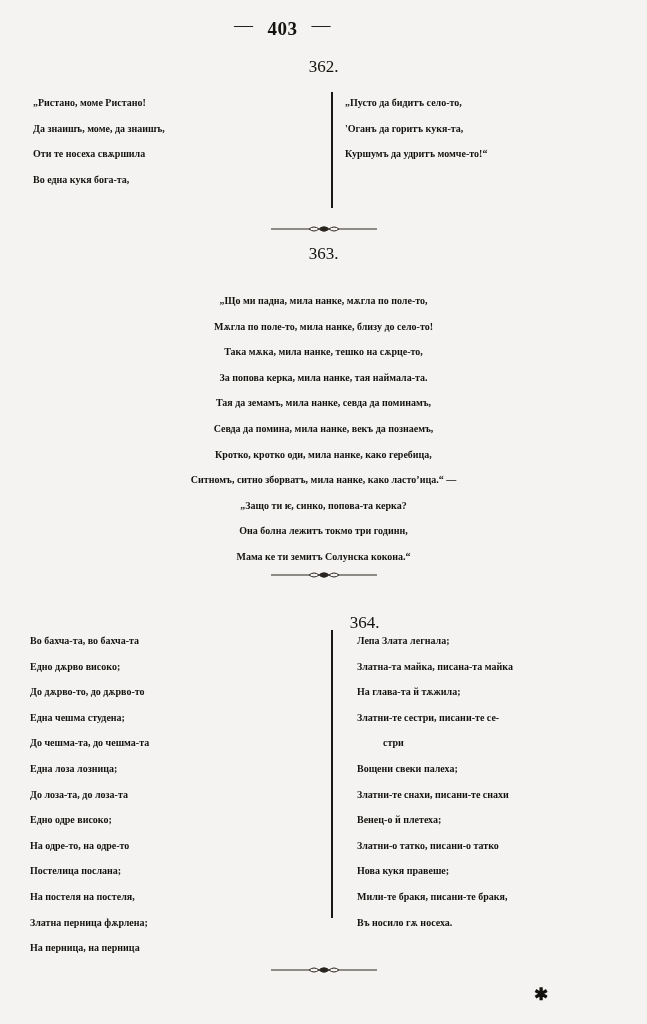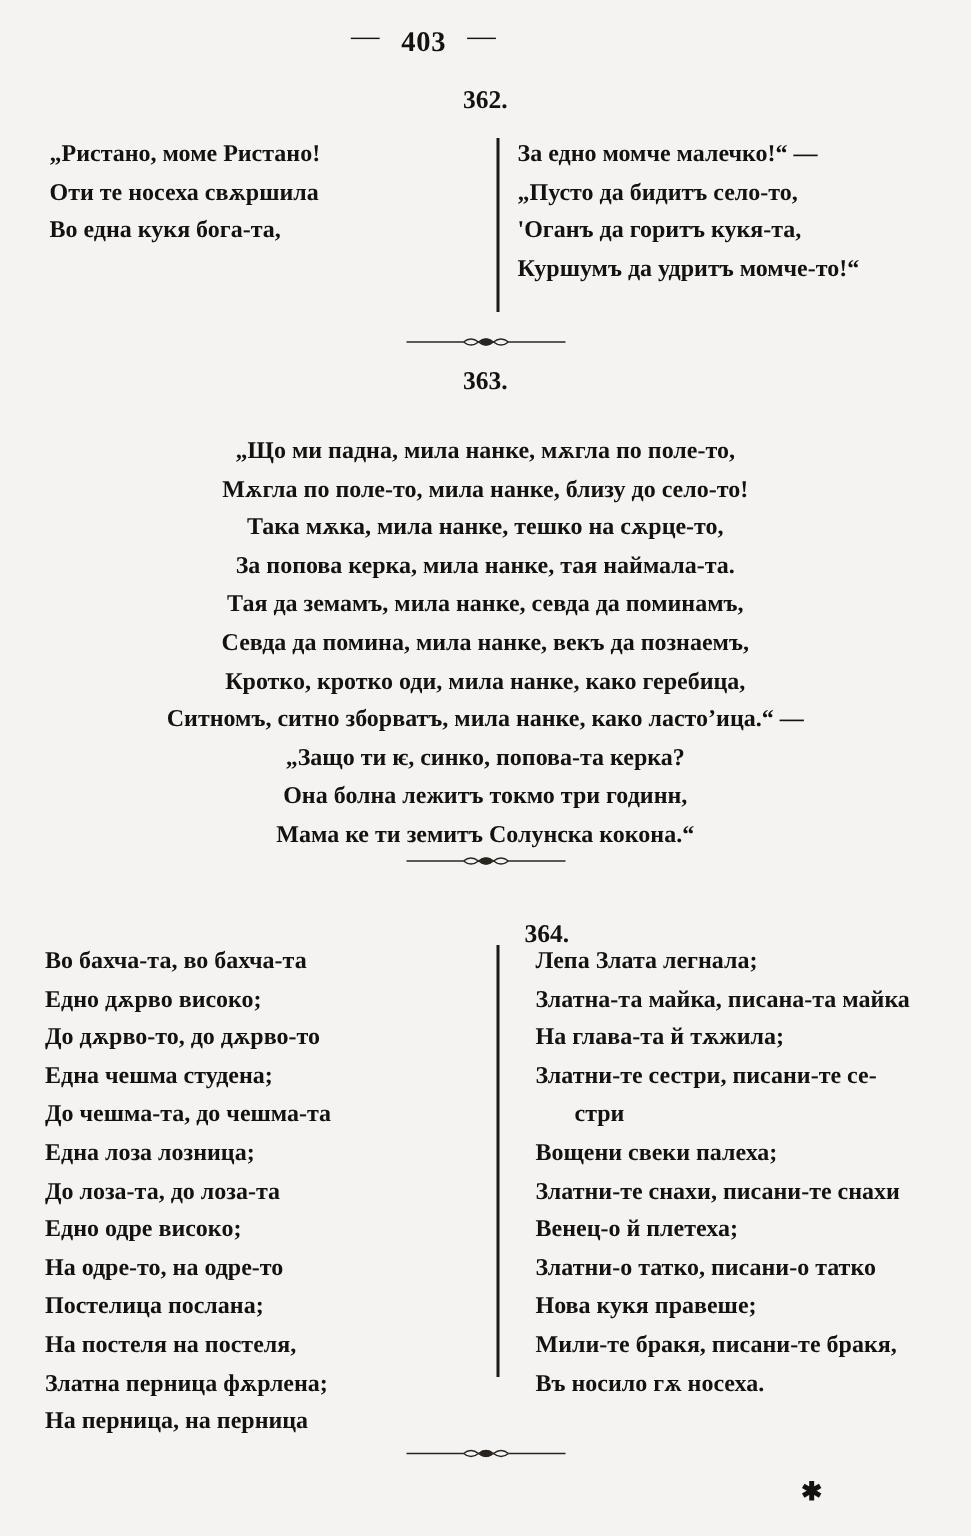--- a/index.html
+++ b/index.html
@@ -40,30 +40,30 @@
     font-weight: normal;
   }
 
   
   .sec-num {
     position: absolute;
     left: 0;
     width: 647px;
     text-align: center;
     font-size: 17px;
-    font-weight: bold;
+    font-weight: normal;
   }
   #secnum-362 { top: 57px; }
   #secnum-363 { top: 244px; }
   #secnum-364 { top: 613px; margin-left: 41px; }
 
   
   .poem {
     position: absolute;
-    font-size: 16px;
+    font-size: 10px;
     line-height: 25.6px;
     font-weight: bold;
     white-space: pre;
   }
   .poem .ln { white-space: pre; }
   .poem .ln.cont { padding-left: 26px; }
 
   
   #poem-362-left  { top: 90px; left: 33px; }
   #poem-362-right { top: 90px; left: 345px; }
@@ -118,25 +118,25 @@
 <body>
 
 <div class="page">
 
   <div class="page-head">
     <span class="dash">—</span><span>403</span><span class="dash">—</span>
   </div>
 
   <div class="sec-num" id="secnum-362">362.</div>
 
-  <div class="poem" id="poem-362-left"><div class="ln">„Ристано, моме Ристано!</div><div class="ln">Оти те носеха свѫршила</div><div class="ln">Во една кукя бога-та,</div></div>
+  <div class="poem" id="poem-362-left"><div class="ln">„Ристано, моме Ристано!</div><div class="ln">Да знаишъ, моме, да знаишъ,</div><div class="ln">Оти те носеха свѫршила</div><div class="ln">Во една кукя бога-та,</div></div>
 
   <div class="vrule" id="vrule-362"></div>
 
-  <div class="poem" id="poem-362-right"><div class="ln">За едно момче малечко!“ —</div><div class="ln">„Пусто да бидитъ село-то,</div><div class="ln">'Оганъ да горитъ кукя-та,</div><div class="ln">Куршумъ да удритъ момче-то!“</div></div>
+  <div class="poem" id="poem-362-right"><div class="ln">„Пусто да бидитъ село-то,</div><div class="ln">'Оганъ да горитъ кукя-та,</div><div class="ln">Куршумъ да удритъ момче-то!“</div></div>
 
   <div class="ornament" id="orn-1">
     <svg width="110" height="12" viewBox="0 0 110 12" aria-hidden="true">
       <g fill="none" stroke="#2a241f" stroke-width="1">
         <path d="M2 6 H40"></path>
         <path d="M70 6 H108"></path>
         <path d="M40 6 q5 -4 10 0 q5 4 10 0 q5 -4 10 0"></path>
         <path d="M40 6 q5 4 10 0 q5 -4 10 0 q5 4 10 0"></path>
       </g>
       <ellipse cx="55" cy="6" rx="4" ry="2.4" fill="#2a241f"></ellipse>

